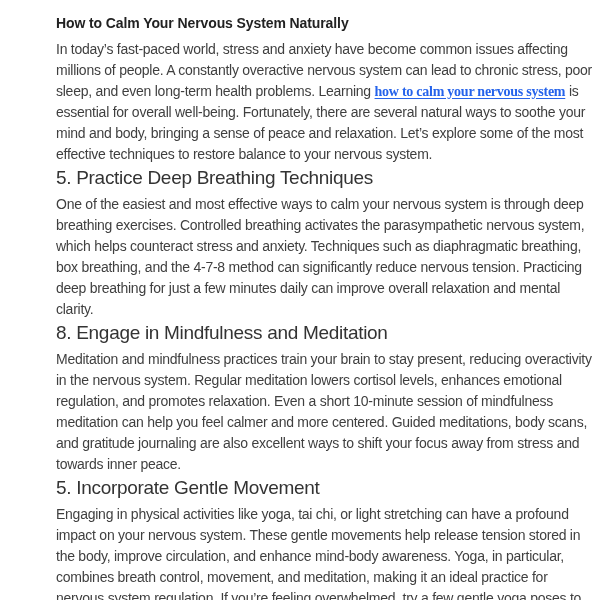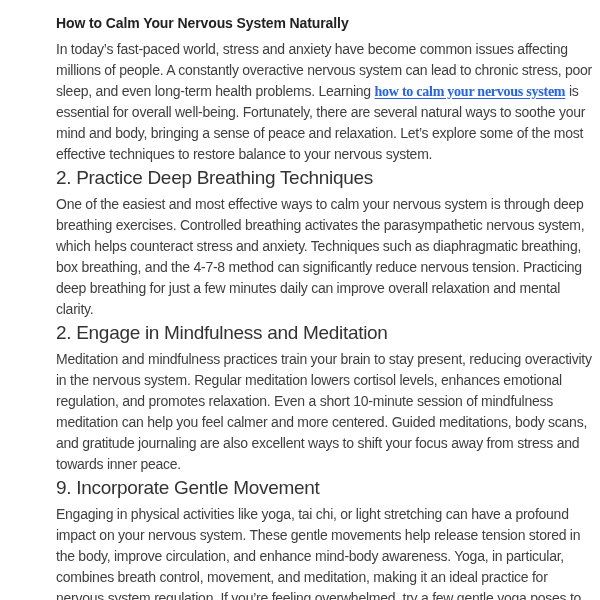--- a/index.html
+++ b/index.html
@@ -57,22 +57,22 @@
 </style>
 </head>
 <body>
 
 <div class="page">
 
   <h1 class="doc-title">How to Calm Your Nervous System Naturally</h1>
 
   <p class="para"><span>In today’s fast-paced world, stress and anxiety have become common issues affecting millions of people. A constantly overactive nervous system can lead to chronic stress, poor sleep, and even long-term health problems. Learning </span><a class="inline-link">how to calm your nervous system</a><span> is essential for overall well-being. Fortunately, there are several natural ways to soothe your mind and body, bringing a sense of peace and relaxation. Let’s explore some of the most effective techniques to restore balance to your nervous system.</span></p>
 
-  <h2 class="section-heading">2. Practice Deep Breathing Techniques</h2>
+  <h2 class="section-heading">5. Practice Deep Breathing Techniques</h2>
   <p class="para">One of the easiest and most effective ways to calm your nervous system is through deep breathing exercises. Controlled breathing activates the parasympathetic nervous system, which helps counteract stress and anxiety. Techniques such as diaphragmatic breathing, box breathing, and the 4-7-8 method can significantly reduce nervous tension. Practicing deep breathing for just a few minutes daily can improve overall relaxation and mental clarity.</p>
 
-  <h2 class="section-heading">2. Engage in Mindfulness and Meditation</h2>
+  <h2 class="section-heading">8. Engage in Mindfulness and Meditation</h2>
   <p class="para">Meditation and mindfulness practices train your brain to stay present, reducing overactivity in the nervous system. Regular meditation lowers cortisol levels, enhances emotional regulation, and promotes relaxation. Even a short 10-minute session of mindfulness meditation can help you feel calmer and more centered. Guided meditations, body scans, and gratitude journaling are also excellent ways to shift your focus away from stress and towards inner peace.</p>
 
-  <h2 class="section-heading">9. Incorporate Gentle Movement</h2>
+  <h2 class="section-heading">5. Incorporate Gentle Movement</h2>
   <p class="para">Engaging in physical activities like yoga, tai chi, or light stretching can have a profound impact on your nervous system. These gentle movements help release tension stored in the body, improve circulation, and enhance mind-body awareness. Yoga, in particular, combines breath control, movement, and meditation, making it an ideal practice for nervous system regulation. If you’re feeling overwhelmed, try a few gentle yoga poses to bring yourself back</p>
 
 </div>
 
 </body></html>

